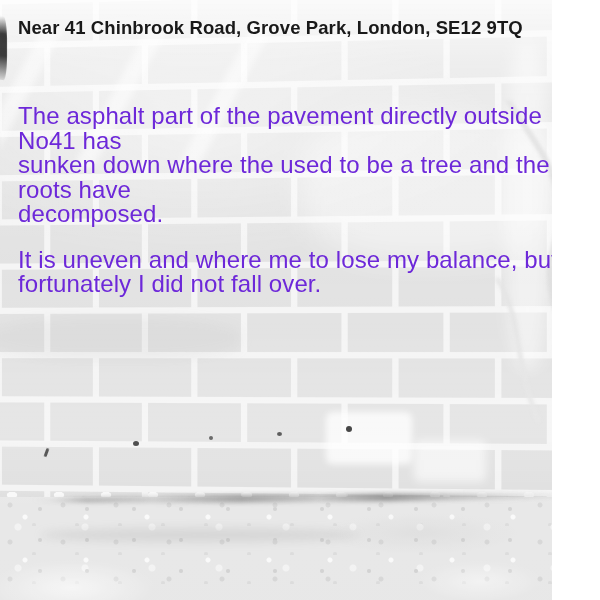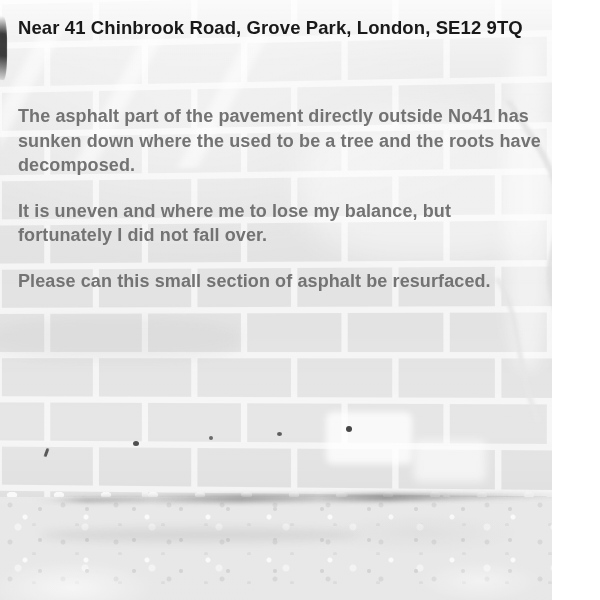--- a/index.html
+++ b/index.html
@@ -74,22 +74,22 @@
   .corner-wedge{position:absolute;left:-2px;top:16px;width:9px;height:64px;z-index:5;
         transform:skewY(8deg);border-radius:0 40% 40% 0;filter:blur(0.6px);
         background:linear-gradient(180deg,rgba(25,25,25,0) 0%,rgba(25,25,25,.85) 28%,
           rgba(40,40,40,.9) 62%,rgba(70,70,70,.15) 100%);}
 
   
   .text-layer{position:absolute;inset:0;z-index:6;}
   .title{position:absolute;top:16px;left:18px;width:568px;margin:0;
         font-size:18.5px;line-height:23px;font-weight:bold;color:#191919;letter-spacing:.1px;}
   .paras{position:absolute;top:104px;left:18px;width:548px;}
-  .para{margin:0 0 21px 0;font-size:18px;line-height:24.5px;color:#737373;
-        white-space:pre-line;letter-spacing:.1px;font-weight:bold;}
+  .para{margin:0 0 21px 0;font-size:24px;line-height:24.5px;color:#6d28d9;
+        white-space:pre-line;letter-spacing:.1px;}
 </style>
 </head>
 <body>
 
 <div class="card">
 
   <div class="wall">
     <div class="brick-row"></div>
     <div class="brick-row"></div>
     <div class="brick-row"></div>
@@ -133,17 +133,16 @@
   <div class="corner-wedge"></div>
 
   <div class="text-layer">
     <h1 class="title">Near 41 Chinbrook Road, Grove Park, London, SE12 9TQ</h1>
     <div class="paras">
       <p class="para">The asphalt part of the pavement directly outside No41 has
 sunken down where the used to be a tree and the roots have
 decomposed.</p>
       <p class="para">It is uneven and where me to lose my balance, but
 fortunately I did not fall over.</p>
-      <p class="para">Please can this small section of asphalt be resurfaced.</p>
     </div>
   </div>
 
 </div>
 
 </body></html>

